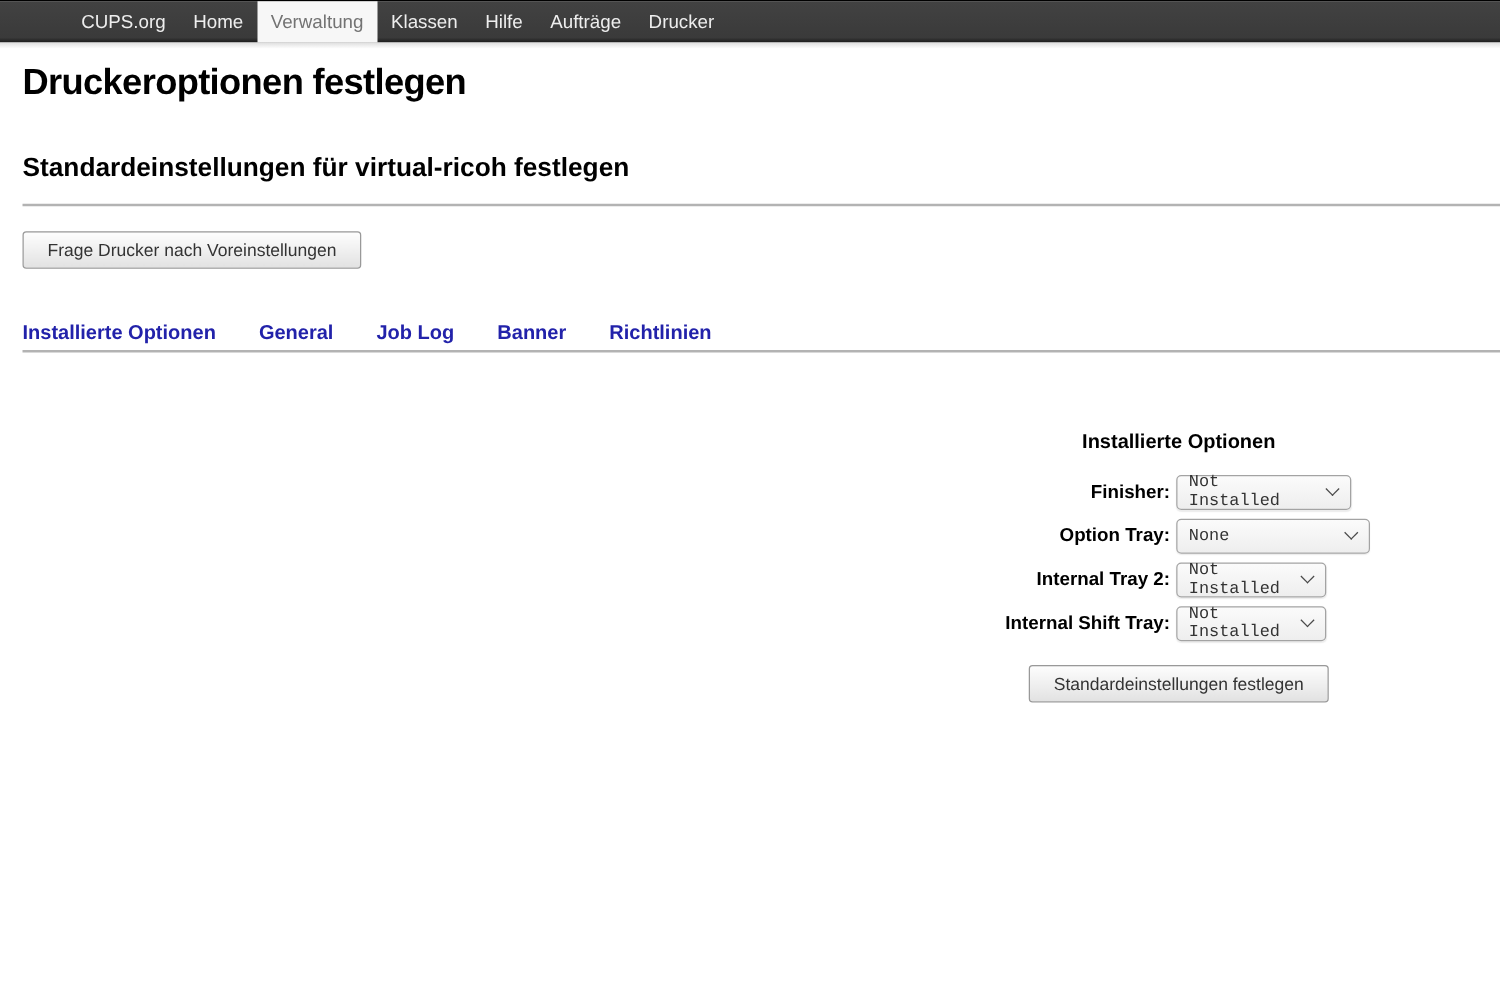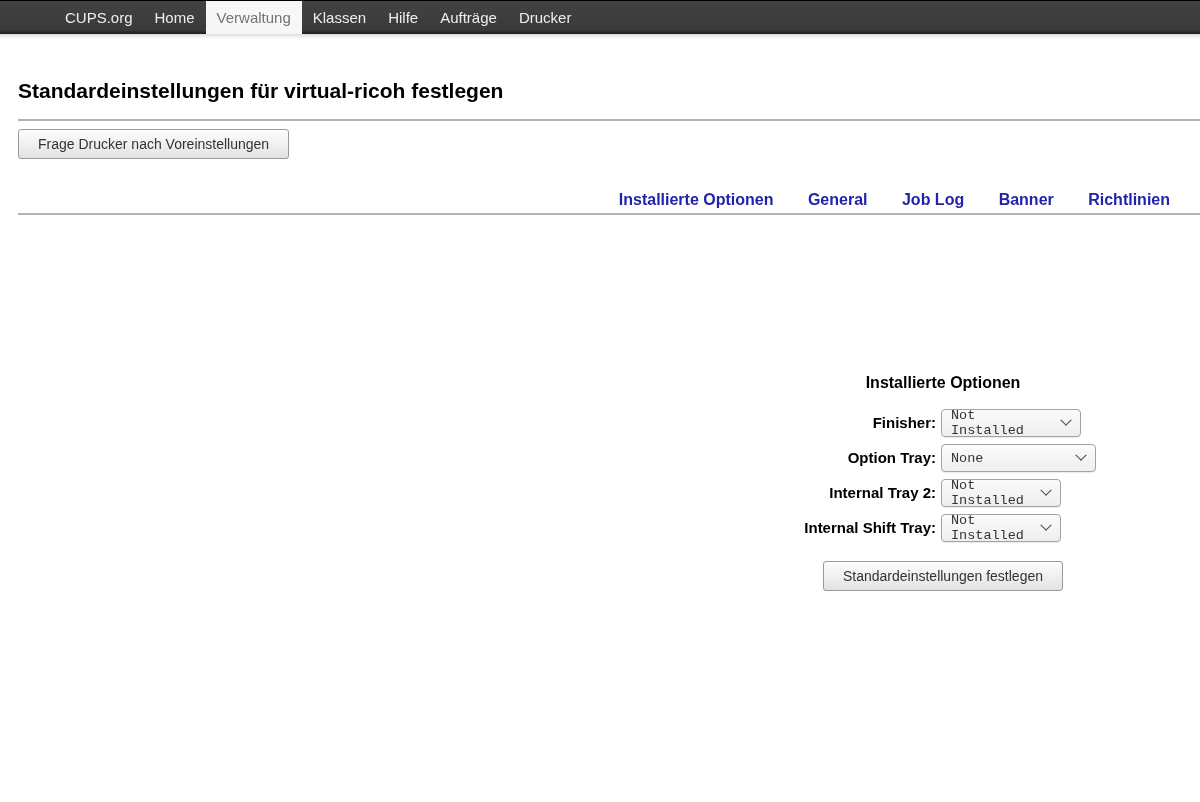--- a/index.html
+++ b/index.html
@@ -62,27 +62,26 @@
     height: 30px;
     padding: 0 19px;
     font-family: "Liberation Sans", sans-serif;
     font-size: 14px;
     color: #333333;
     background: linear-gradient(#fdfdfd, #ededed 60%, #e2e2e2);
     border: 1px solid #999999;
     border-radius: 3px;
     cursor: pointer;
   }
-  .query-btn { margin-top: 8px; text-align: center; }
+  .query-btn { margin-top: 20px; text-align: center; }
 
   .tabs {
-    margin-top: 31px;
+    margin-top: 42px;
     padding-bottom: 4px;
     border-bottom: 2px solid #b3b3b3;
-    text-align: right;
   }
   .tabs a {
     color: #2222aa;
     font-size: 16px;
     line-height: 19px;
     font-weight: bold;
     text-decoration: none;
     margin-right: 30px;
   }
 
@@ -145,20 +144,21 @@
   <a href="#" class="active">Verwaltung</a>
   <a href="#">Klassen</a>
   <a href="#">Hilfe</a>
   <a href="#">Aufträge</a>
   <a href="#">Drucker</a>
 </nav>
 <div class="nav-shadow"></div>
 
 <div class="content">
 
+  <h1 class="page-title">Druckeroptionen festlegen</h1>
 
   <h2 class="section-heading">Standardeinstellungen für virtual-ricoh festlegen</h2>
 
   <button class="btn query-btn">Frage Drucker nach Voreinstellungen</button>
 
   <div class="tabs">
     <a href="#">Installierte Optionen</a>
     <a href="#">General</a>
     <a href="#">Job Log</a>
     <a href="#">Banner</a>

